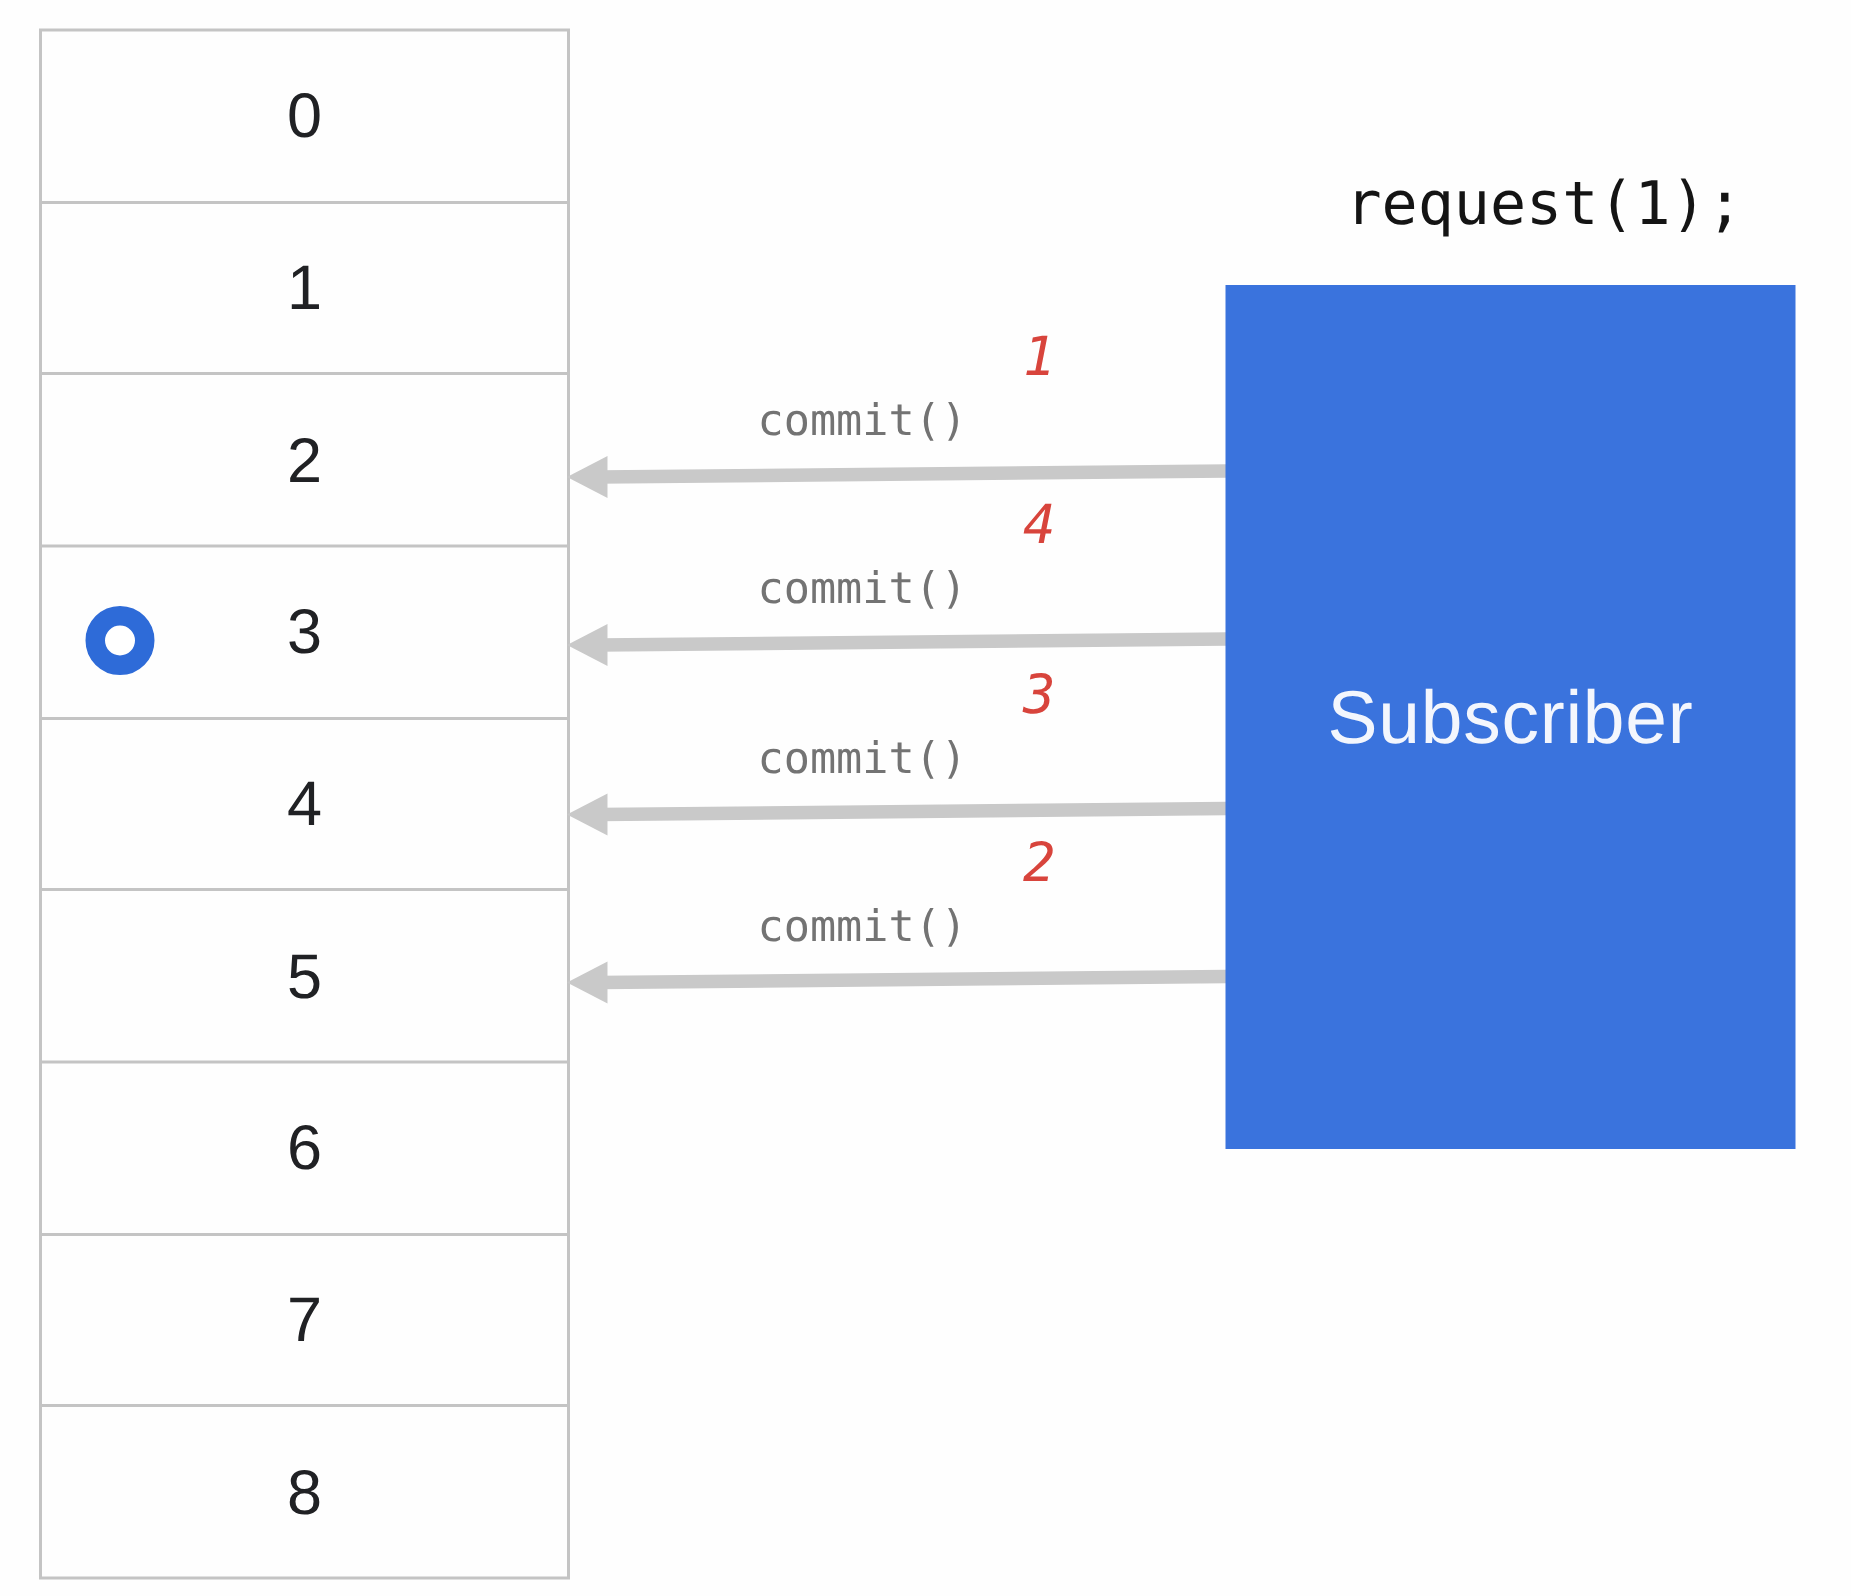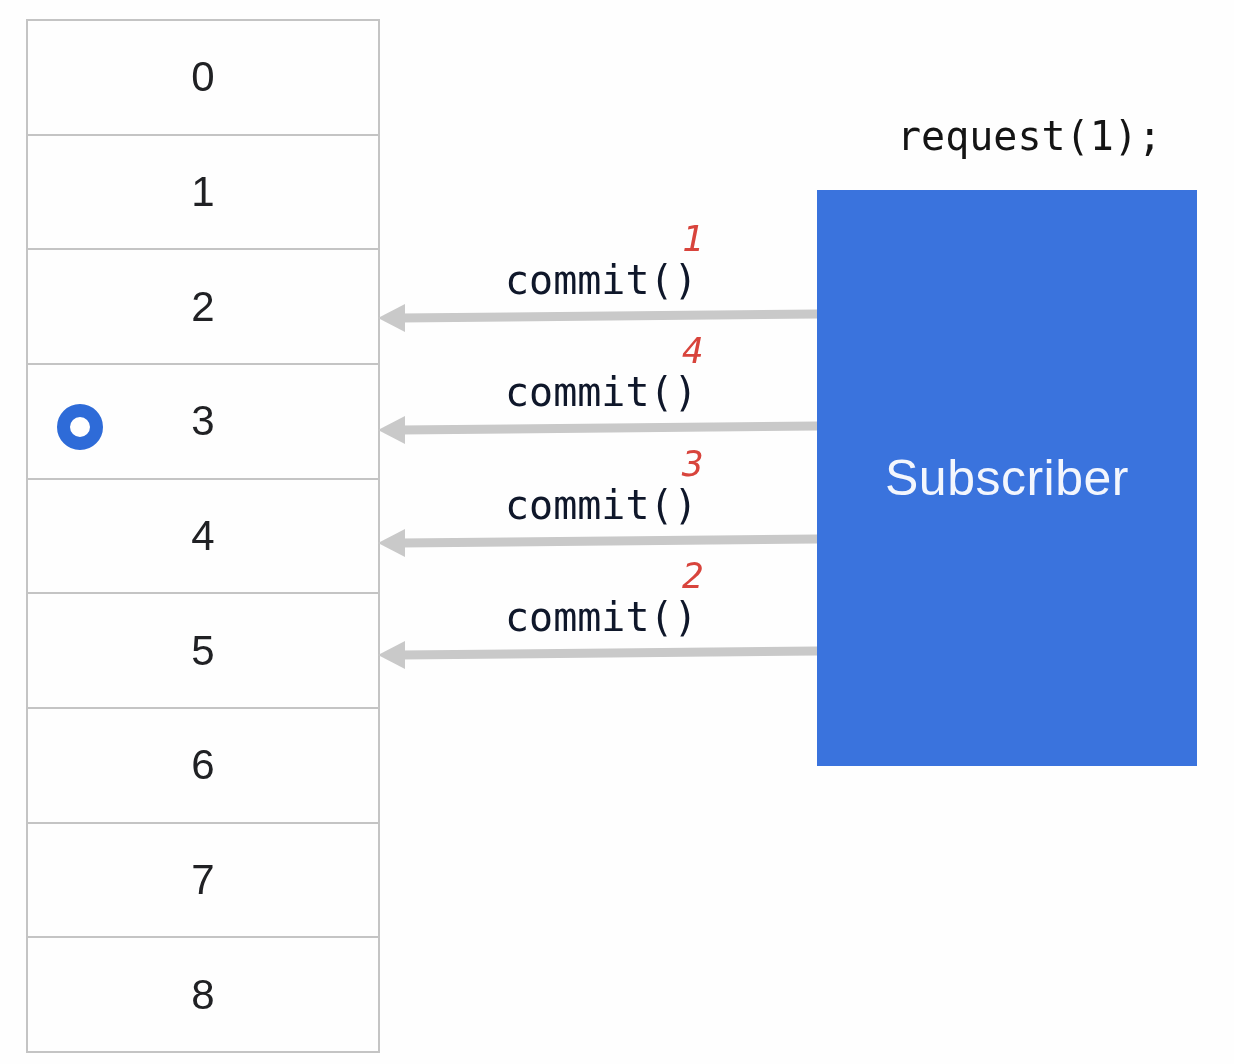--- a/index.html
+++ b/index.html
@@ -64,23 +64,23 @@
     width: 1234px;
     height: 1064px;
     pointer-events: none;
   }
 
   
   .commit-label {
     position: absolute;
     left: 505px;
     font-family: "DejaVu Sans Mono", "Liberation Mono", monospace;
-    font-size: 40px;
+    font-size: 29px;
     line-height: 44px;
-    color: #0f172a;
+    color: #737373;
     white-space: nowrap;
   }
   .commit-order {
     position: absolute;
     left: 682px;
     font-family: "DejaVu Sans Mono", "Liberation Mono", monospace;
     font-style: italic;
     font-size: 36px;
     line-height: 36px;
     color: #d8443c;

